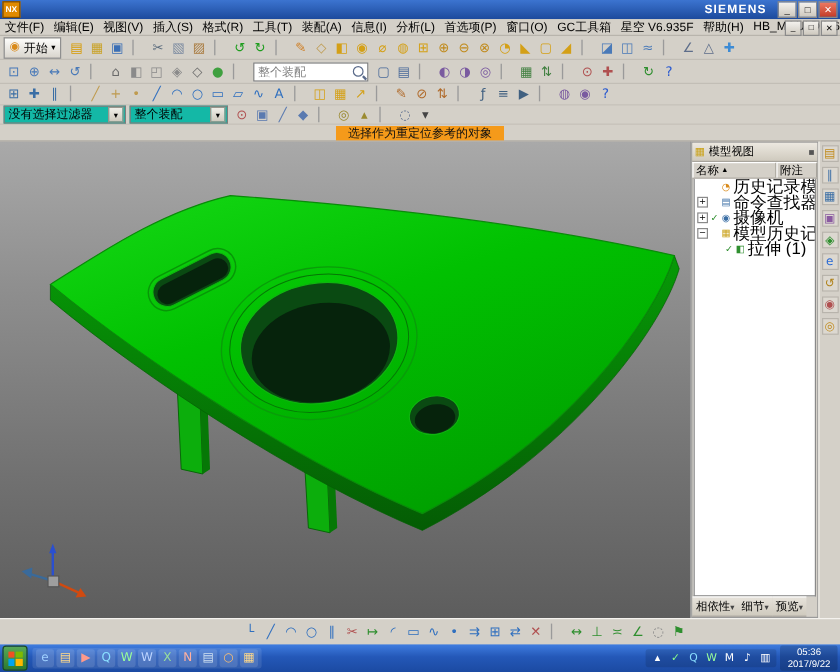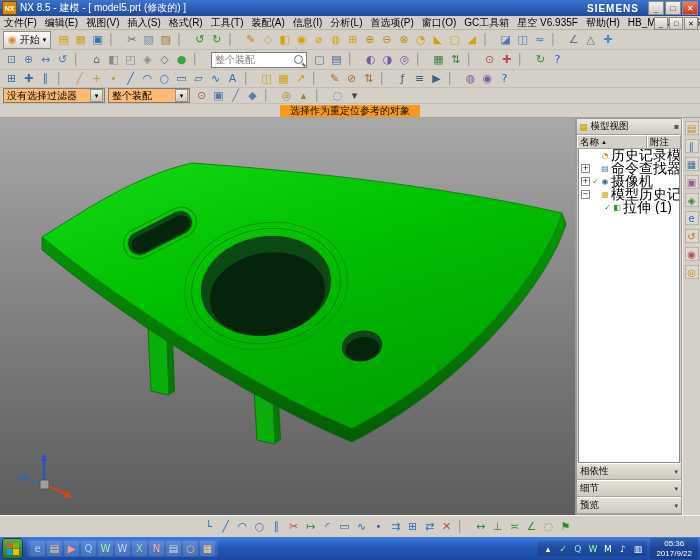--- a/index.html
+++ b/index.html
@@ -35,21 +35,21 @@
   .startbtn{display:flex;align-items:center;height:16px;border:1px solid #8f8f8f;
     background:linear-gradient(#fdfdfb,#d9d5cd);padding:0 4px;margin-right:4px;font-size:10px;gap:3px;}
   .cmdfind{display:flex;align-items:center;background:#fff;border:1px solid #7d7d7d;height:14px;
     width:88px;margin:0 4px;padding:0 3px;color:#808080;font-size:10px;justify-content:space-between;}
   .mag{width:7px;height:7px;border:1.5px solid #5a6a8a;border-radius:50%;position:relative;display:inline-block;}
   .mag::after{content:"";position:absolute;width:4px;height:1.5px;background:#5a6a8a;
     transform:rotate(45deg);right:-4px;bottom:-2px;}
   
   .selbar{position:absolute;top:88px;left:0;width:700px;height:16px;background:#d4d0c8;
     display:flex;align-items:center;padding-left:3px;box-sizing:border-box;border-bottom:1px solid #c2beb6;}
-  .dd{display:flex;align-items:flex-start;justify-content:space-between;background:#fdba74;
+  .dd{display:flex;align-items:flex-end;justify-content:space-between;background:#14b8a6;
     border:1px solid #7d7d7d;height:13px;font-size:10px;padding:0 1px 0 3px;margin-right:3px;white-space:nowrap;}
   .dd.filter{width:96px}.dd.scope{width:76px}
   .ddbtn{width:11px;height:11px;background:linear-gradient(#f0eee8,#cfcabe);border:1px solid #9a968c;
     display:flex;align-items:center;justify-content:center;font-size:7px;}
   
   .promptbar{position:absolute;top:104px;left:0;width:700px;height:14px;background:#d4d0c8;
     display:flex;align-items:center;justify-content:center;border-bottom:1px solid #a8a49c;box-sizing:border-box;}
   .promptchip{background:#f59a1a;color:#101010;font-size:10px;padding:0 10px;height:12px;
     display:flex;align-items:center;}
   
@@ -69,21 +69,21 @@
   .colcell.c1{width:64px}.colcell.c2{flex:1}
   .tree{flex:1;background:#fff;border:1px solid #8a8a8a;border-top:none;margin:0 1px;overflow:hidden;}
   .trowi{height:13px;display:flex;align-items:center;white-space:nowrap;overflow:hidden;}
   .exp{width:9px;height:9px;min-width:9px;border:1px solid #8a8a8a;background:#fff;font-size:7px;line-height:7px;
     display:inline-flex;align-items:center;justify-content:center;margin-right:1px;box-sizing:border-box;}
   .exp:empty{border:none;background:transparent;}
   .chk{width:9px;min-width:9px;font-size:8px;display:inline-flex;justify-content:center;}
   .tico{width:10px;min-width:10px;font-size:8px;display:inline-flex;justify-content:center;margin-right:1px;
     font-family:"DejaVu Sans",sans-serif;}
   .tlabel{font-size:14px;overflow:hidden;}
-  .navsections{display:flex;flex-direction:column;}
+  .navsections{display:flex;flex-direction:row;}
   .navsec{height:15px;background:linear-gradient(#e6e2da,#cfcabe);border-top:1px solid #fff;
     border-bottom:1px solid #a8a49c;display:flex;align-items:center;padding:0 3px;justify-content:space-between;}
   
   .rightstrip{position:absolute;top:118px;left:682px;width:18px;height:397px;background:#d4d0c8;
     display:flex;flex-direction:column;align-items:center;padding-top:3px;gap:4px;box-sizing:border-box;
     border-left:1px solid #f2f0ec;}
   .sicon{width:14px;height:14px;display:flex;align-items:center;justify-content:center;font-size:10px;
     font-family:"DejaVu Sans",sans-serif;background:#dcd8d0;border:1px solid #b8b4ac;box-sizing:border-box;}
   
   .bottombar{position:absolute;top:515px;left:0;width:700px;height:22px;background:#d4d0c8;
@@ -105,21 +105,20 @@
   .tricon{width:13px;height:13px;display:flex;align-items:center;justify-content:center;font-size:9px;
     font-family:"DejaVu Sans",sans-serif;}
   .clock{margin-left:3px;background:rgba(0,0,0,0.18);padding:1px 6px;text-align:center;
     font-size:8px;line-height:1.2;border-radius:2px;}
 </style>
 </head>
 <body>
 
 <div class="titlebar">
   <span class="appicon">NX</span>
-  <span class="title">NX 8.5 - 建模 - [ model5.prt (修改的) ]</span>
   <span class="tspacer"></span>
   <span class="brand">SIEMENS</span>
   <span class="winbtn">_</span>
   <span class="winbtn">□</span>
   <span class="winbtn close">✕</span>
 </div>
 
 <div class="menubar">
   <div class="mdicontrols">
     <span class="mdibtn">_</span>

